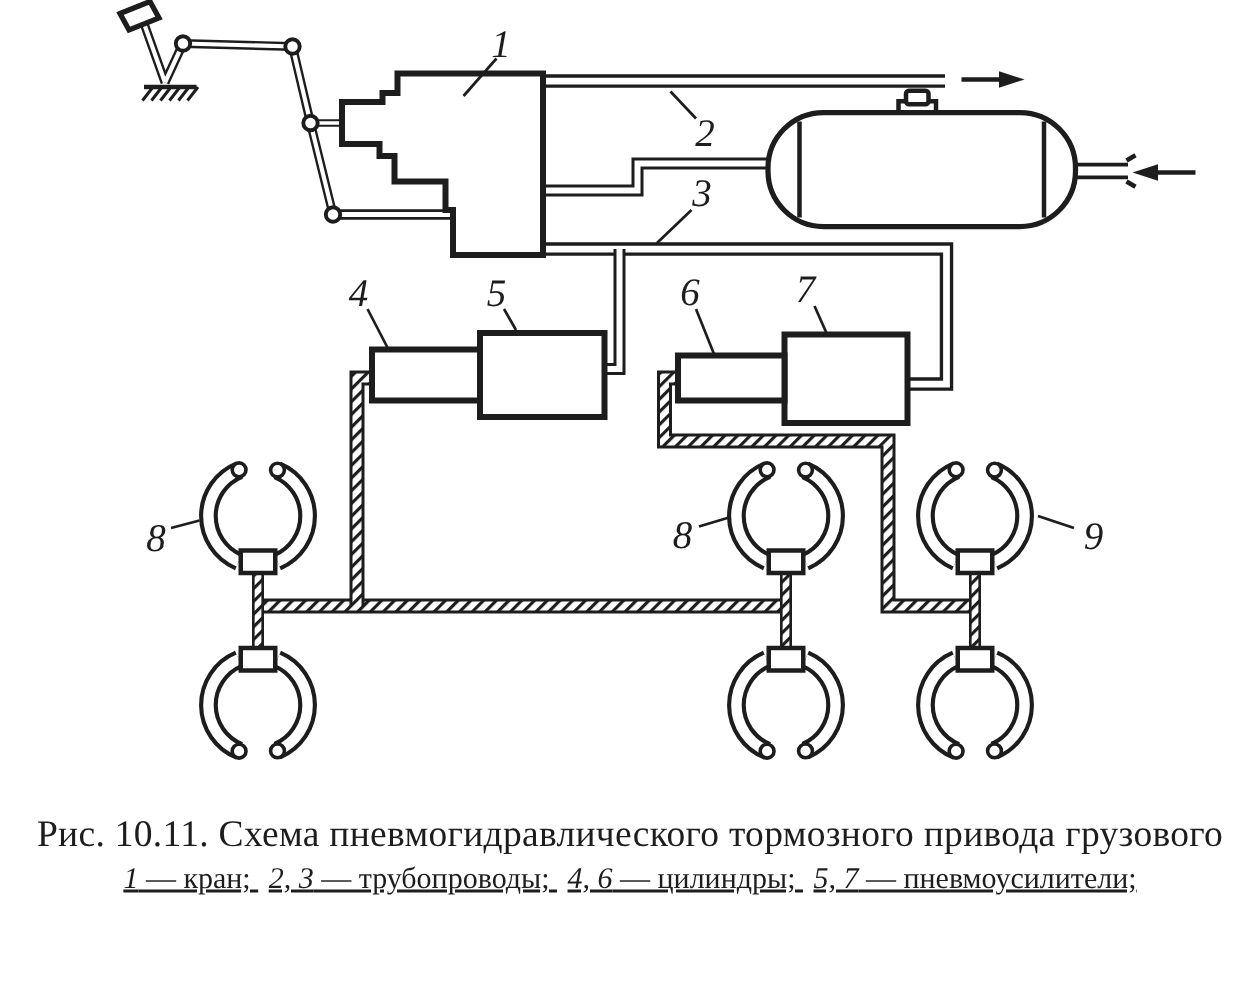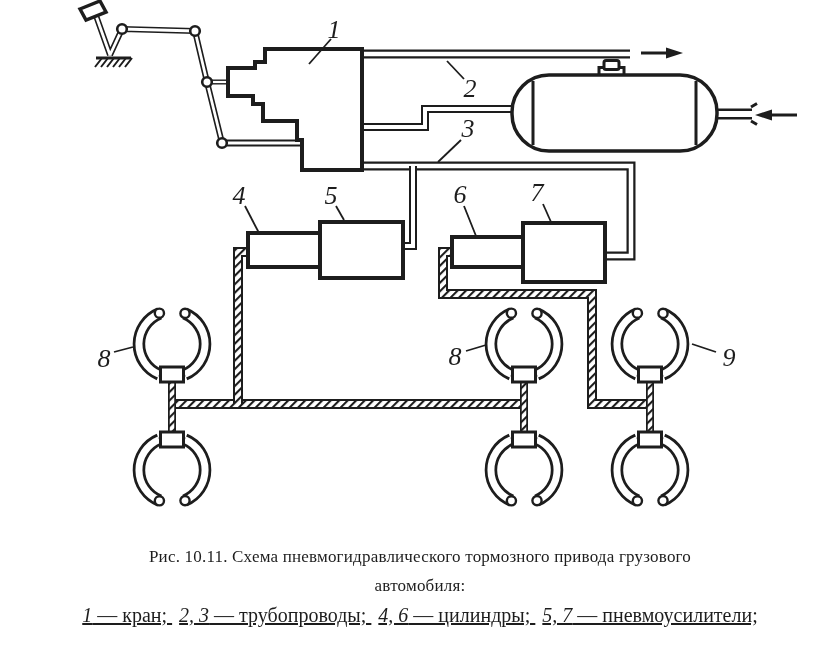--- a/index.html
+++ b/index.html
@@ -1,20 +1,20 @@
 <!DOCTYPE html>
 <html><head>
 <meta charset="utf-8">
 <style>
   html,body{margin:0;padding:0;background:#ffffff;}
   .figure{width:840px;height:666px;background:#ffffff;position:relative;overflow:hidden;
           font-family:"Liberation Serif","DejaVu Serif",serif;color:#1d1d1d;}
   .diagram{display:block;}
   .caption-block{width:840px;text-align:center;}
-  .caption{font-size:17px;line-height:29px;letter-spacing:0.2px;margin-top:2px;}
+  .caption{font-size:25px;line-height:29px;letter-spacing:0.2px;margin-top:2px;}
   .legend{font-size:20px;line-height:27px;margin-top:2px;text-decoration:underline;}
   .legend i{font-style:italic;margin-left:7px;}
   .legend i:first-child{margin-left:0;}
   .legend span{font-style:normal;}
   svg text.plabel{font-family:"Liberation Serif","DejaVu Serif",serif;
                   font-style:italic;font-size:26px;fill:#1d1d1d;}
 </style>
 </head>
 <body>
 
@@ -162,20 +162,19 @@
   <text class="plabel" x="460" y="203" text-anchor="middle">6</text>
   <text class="plabel" x="537" y="201" text-anchor="middle">7</text>
   <text class="plabel" x="104" y="367" text-anchor="middle">8</text>
   <text class="plabel" x="455" y="365" text-anchor="middle">8</text>
   <text class="plabel" x="729" y="366" text-anchor="middle">9</text>
 </svg>
 
 <div class="caption-block">
   <div class="caption">
     <div>Рис. 10.11. Схема пневмогидравлического тормозного привода грузового</div>
-    <div>автомобиля:</div>
   </div>
   <div class="legend">
         <div><i>1</i><span> — кран; </span><i>2, 3</i><span> — трубопроводы; </span><i>4, 6</i><span> — цилиндры; </span><i>5, 7</i><span> — пневмоусилители;</span></div>
       </div>
 </div>
 
 </div>
 
 </body></html>

